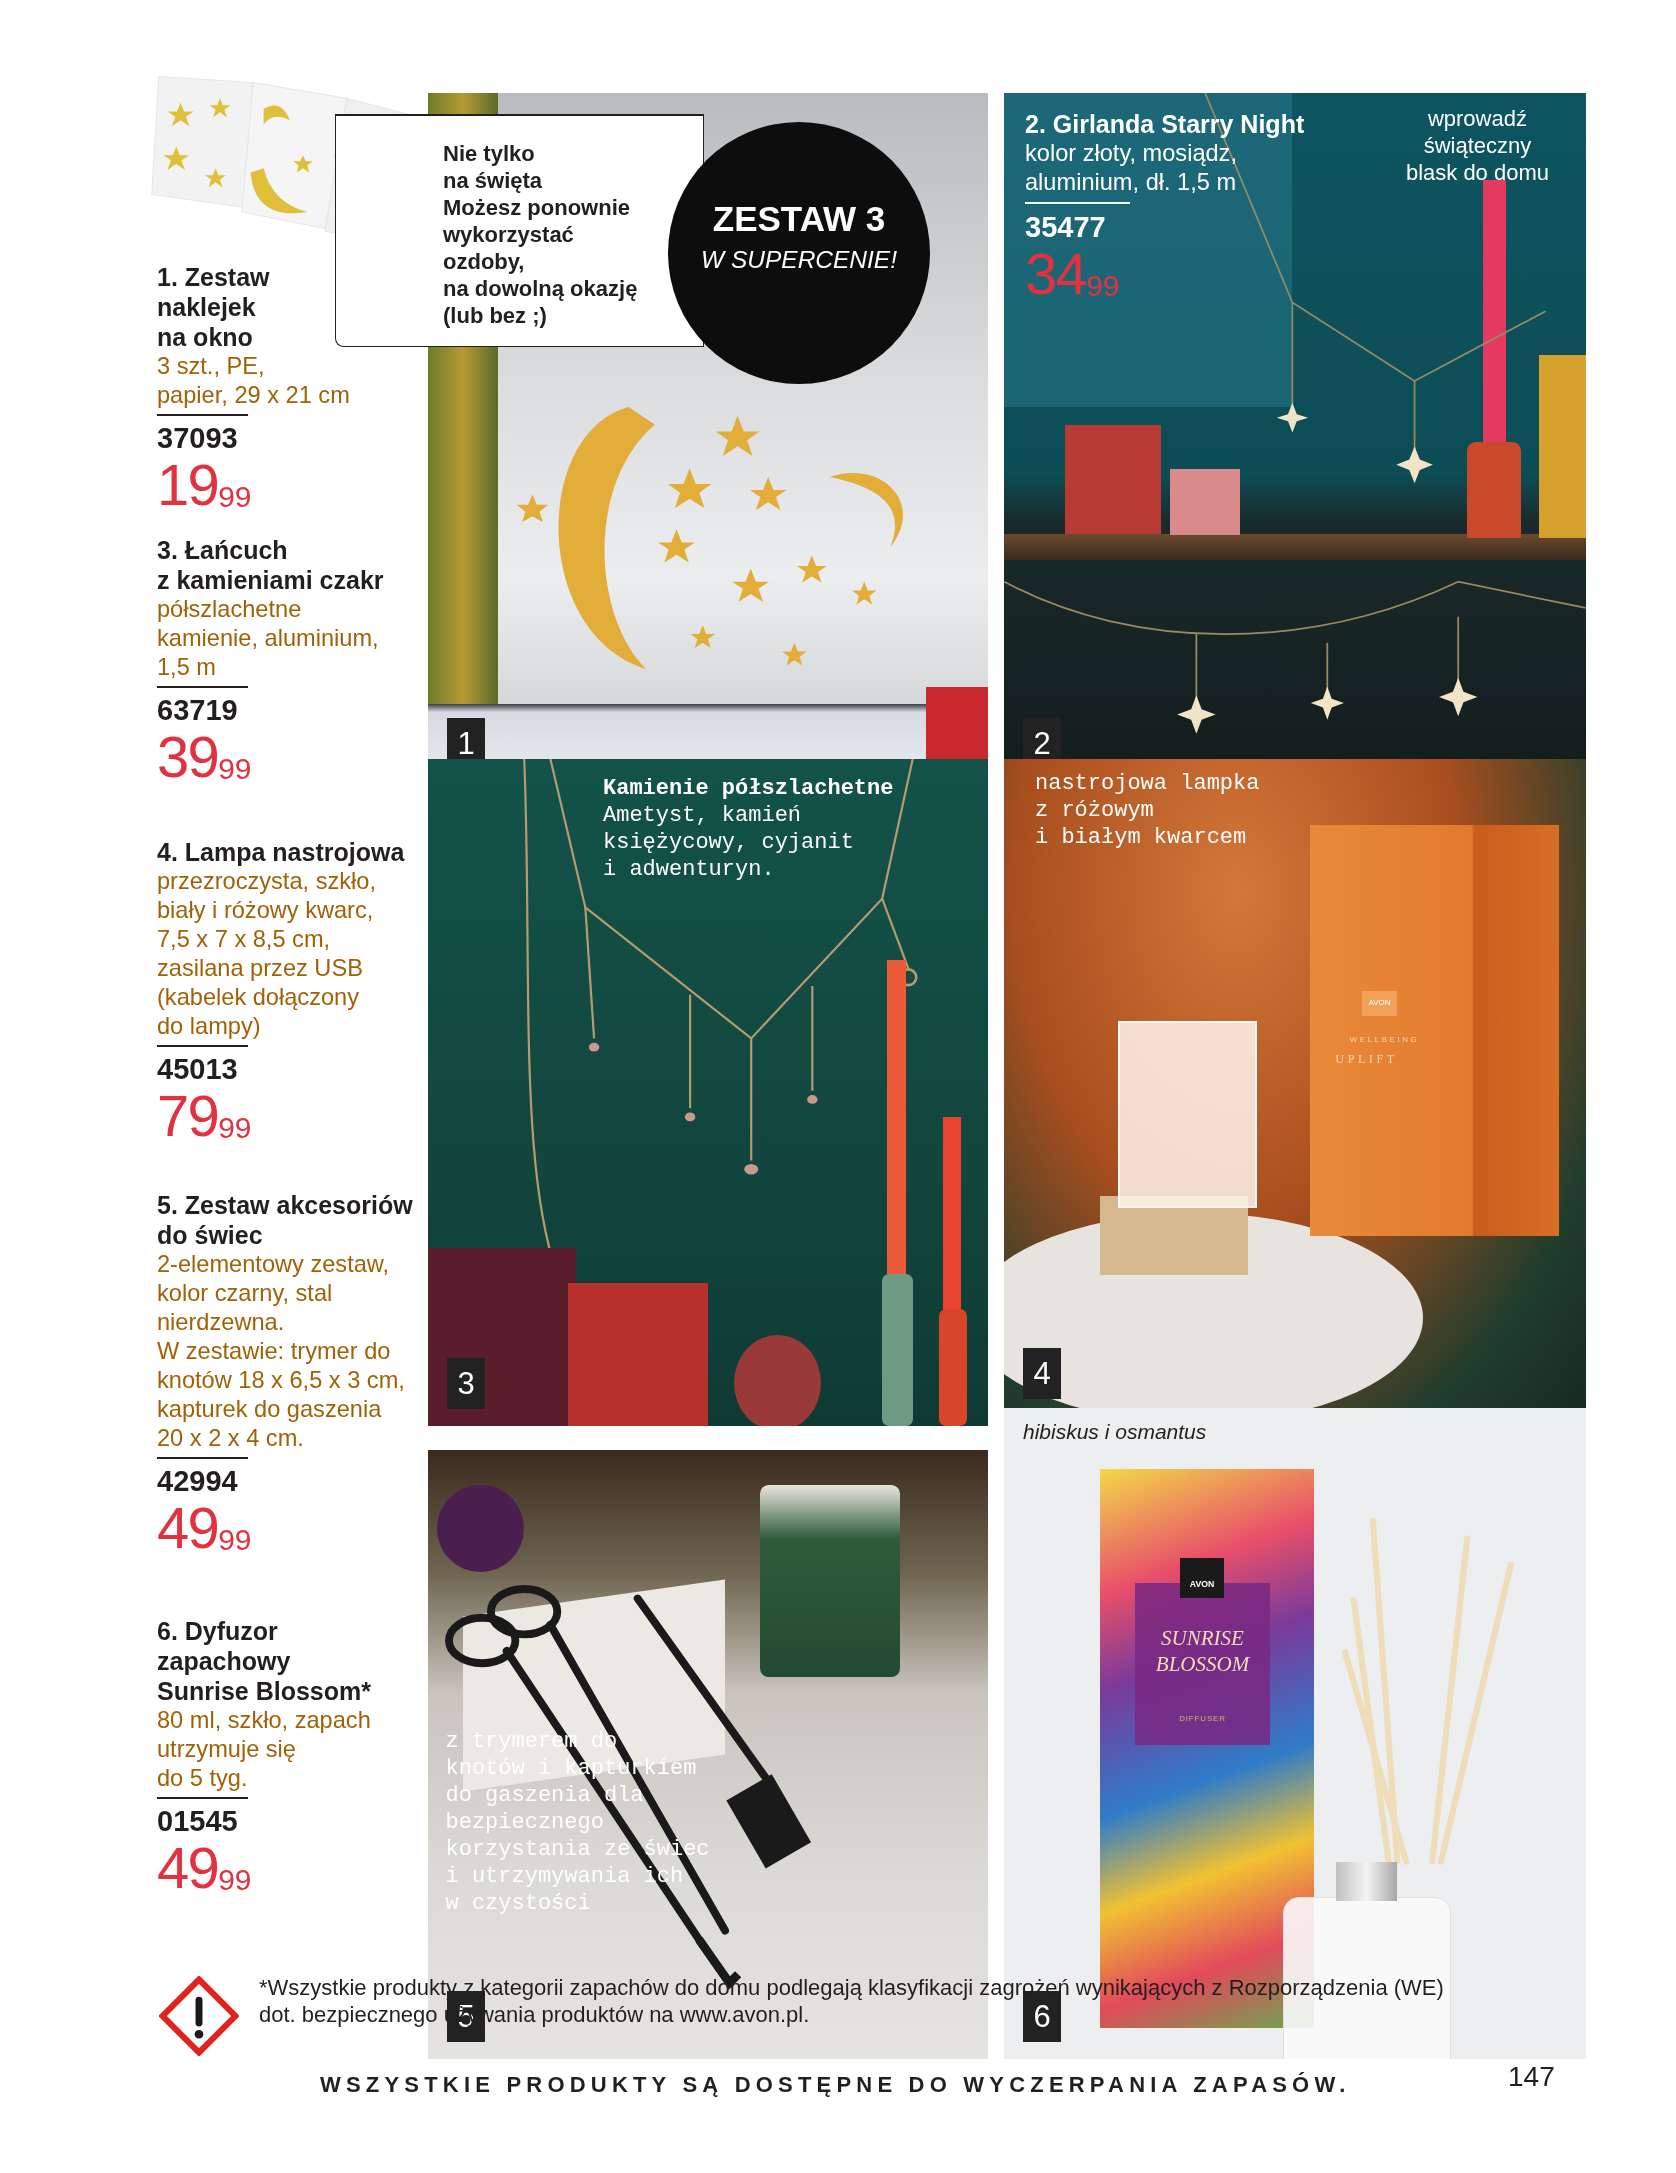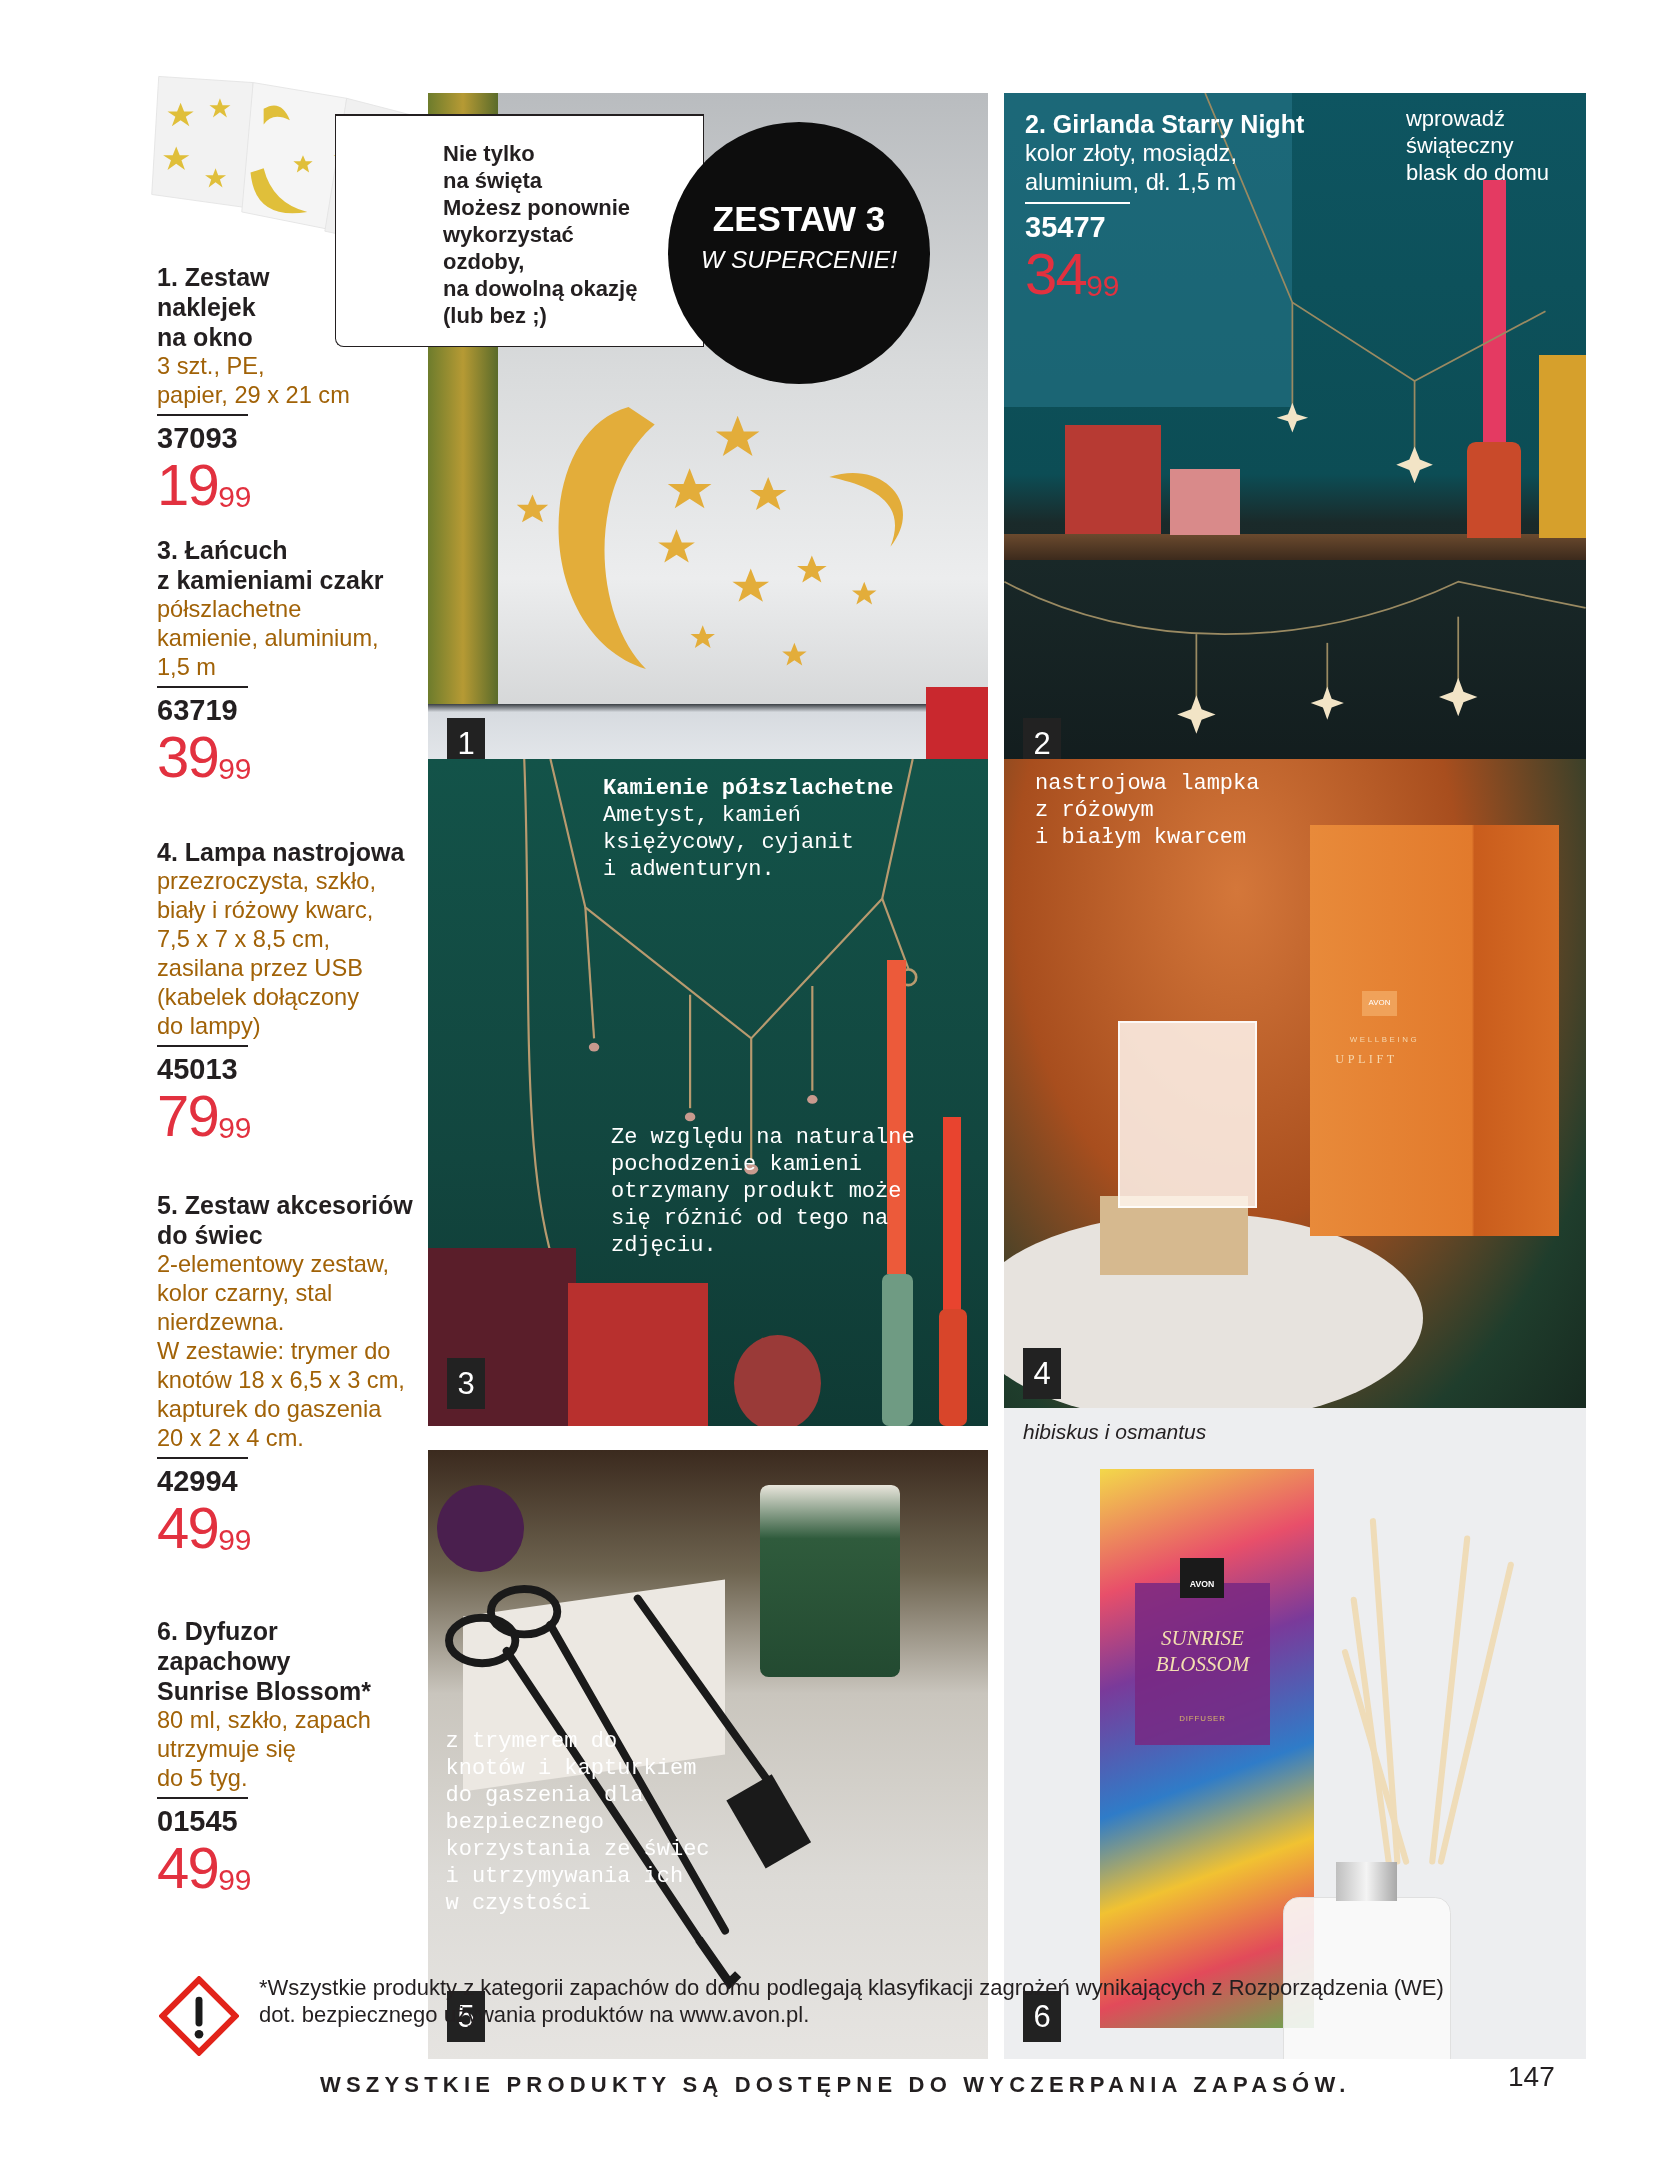--- a/index.html
+++ b/index.html
@@ -195,21 +195,21 @@
   <div class="abs" style="left:21px;top:15.7px;color:#fff;">
     <div style="font-weight:bold;font-size:25px;line-height:30px;">2. Girlanda Starry Night</div>
     <div style="font-size:23.6px;line-height:29px;">
       <div>kolor złoty, mosiądz,</div>
       <div>aluminium, dł. 1,5 m</div>
     </div>
     <div style="width:105px;height:2.6px;background:#fff;margin:5.2px 0 5.2px 0;"></div>
     <div style="font-weight:bold;font-size:29px;line-height:35px;">35477</div>
     <div class="price"><span>34</span><sup>99</sup></div>
   </div>
-  <div class="abs" style="right:37px;top:12.2px;color:#fff;font-size:22px;line-height:27px;text-align:left;">
+  <div class="abs" style="right:37px;top:12.2px;color:#fff;font-size:22px;line-height:27px;text-align:center;">
     <div>wprowadź</div>
     <div>świąteczny</div>
     <div>blask do domu</div>
   </div>
   <div class="num">2</div>
 </div>
 
 <div class="panel" style="left:428px;top:759px;width:560px;height:667px;background:linear-gradient(180deg,#135349 0%,#12463f 60%,#0f3a34 100%);">
   <svg class="abs" style="left:0;top:0;" width="560" height="667" viewBox="0 0 641 764">
     <g stroke="#b89a6f" stroke-width="2.5" fill="none">
@@ -235,27 +235,20 @@
   <div class="abs" style="left:511px;top:550px;width:28px;height:117px;background:#d8452a;border-radius:7px;"></div>
   <div class="abs" style="left:0;top:489px;width:148px;height:178px;background:#5a1e2a;"></div>
   <div class="abs" style="left:140px;top:524px;width:140px;height:143px;background:#b8302e;"></div>
   <div class="abs" style="left:306px;top:576px;width:87px;height:96px;border-radius:50%;background:#9a3a38;"></div>
   <div class="ovl" style="left:175px;top:15.7px;">
     <div style="font-weight:bold;">Kamienie półszlachetne</div>
     <div>Ametyst, kamień</div>
     <div>księżycowy, cyjanit</div>
     <div>i adwenturyn.</div>
   </div>
-  <div class="ovl" style="left:183px;top:365px;">
-    <div>Ze względu na naturalne</div>
-    <div>pochodzenie kamieni</div>
-    <div>otrzymany produkt może</div>
-    <div>się różnić od tego na</div>
-    <div>zdjęciu.</div>
-  </div>
   <div class="num">3</div>
 </div>
 
 <div class="panel" style="left:1004px;top:759px;width:582px;height:657px;background:radial-gradient(ellipse at 40% 20%,#d4773a 0%,#a84e1e 45%,#1f3d2c 80%,#172a20 100%);">
   <div class="abs" style="left:-35px;top:454px;width:454px;height:210px;border-radius:50%;background:#e7e3de;"></div>
   <div class="abs" style="left:96px;top:437px;width:148px;height:79px;background:#d6b98f;"></div>
   <div class="abs" style="left:114px;top:262px;width:135px;height:183px;background:rgba(255,246,238,0.85);border:2.6px solid rgba(255,255,255,0.8);"></div>
   <div class="abs" style="left:306px;top:66px;width:249px;height:411px;background:linear-gradient(90deg,#e88a3a 0%,#e27a2c 65%,#c95c1c 66%,#d86e26 100%);">
     <div style="position:absolute;left:52px;top:166px;width:35px;height:24.5px;background:#f0a25a;color:#fff;font-size:7.9px;text-align:center;line-height:24.5px;">AVON</div>
     <div style="position:absolute;left:35px;top:210px;width:79px;color:#f6d7ae;font-size:7.9px;letter-spacing:2.6px;text-align:center;">WELLBEING</div>

